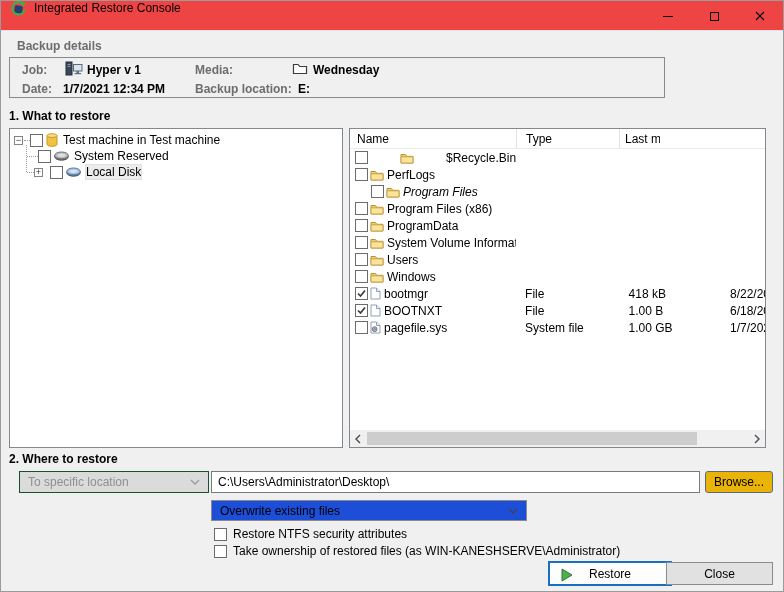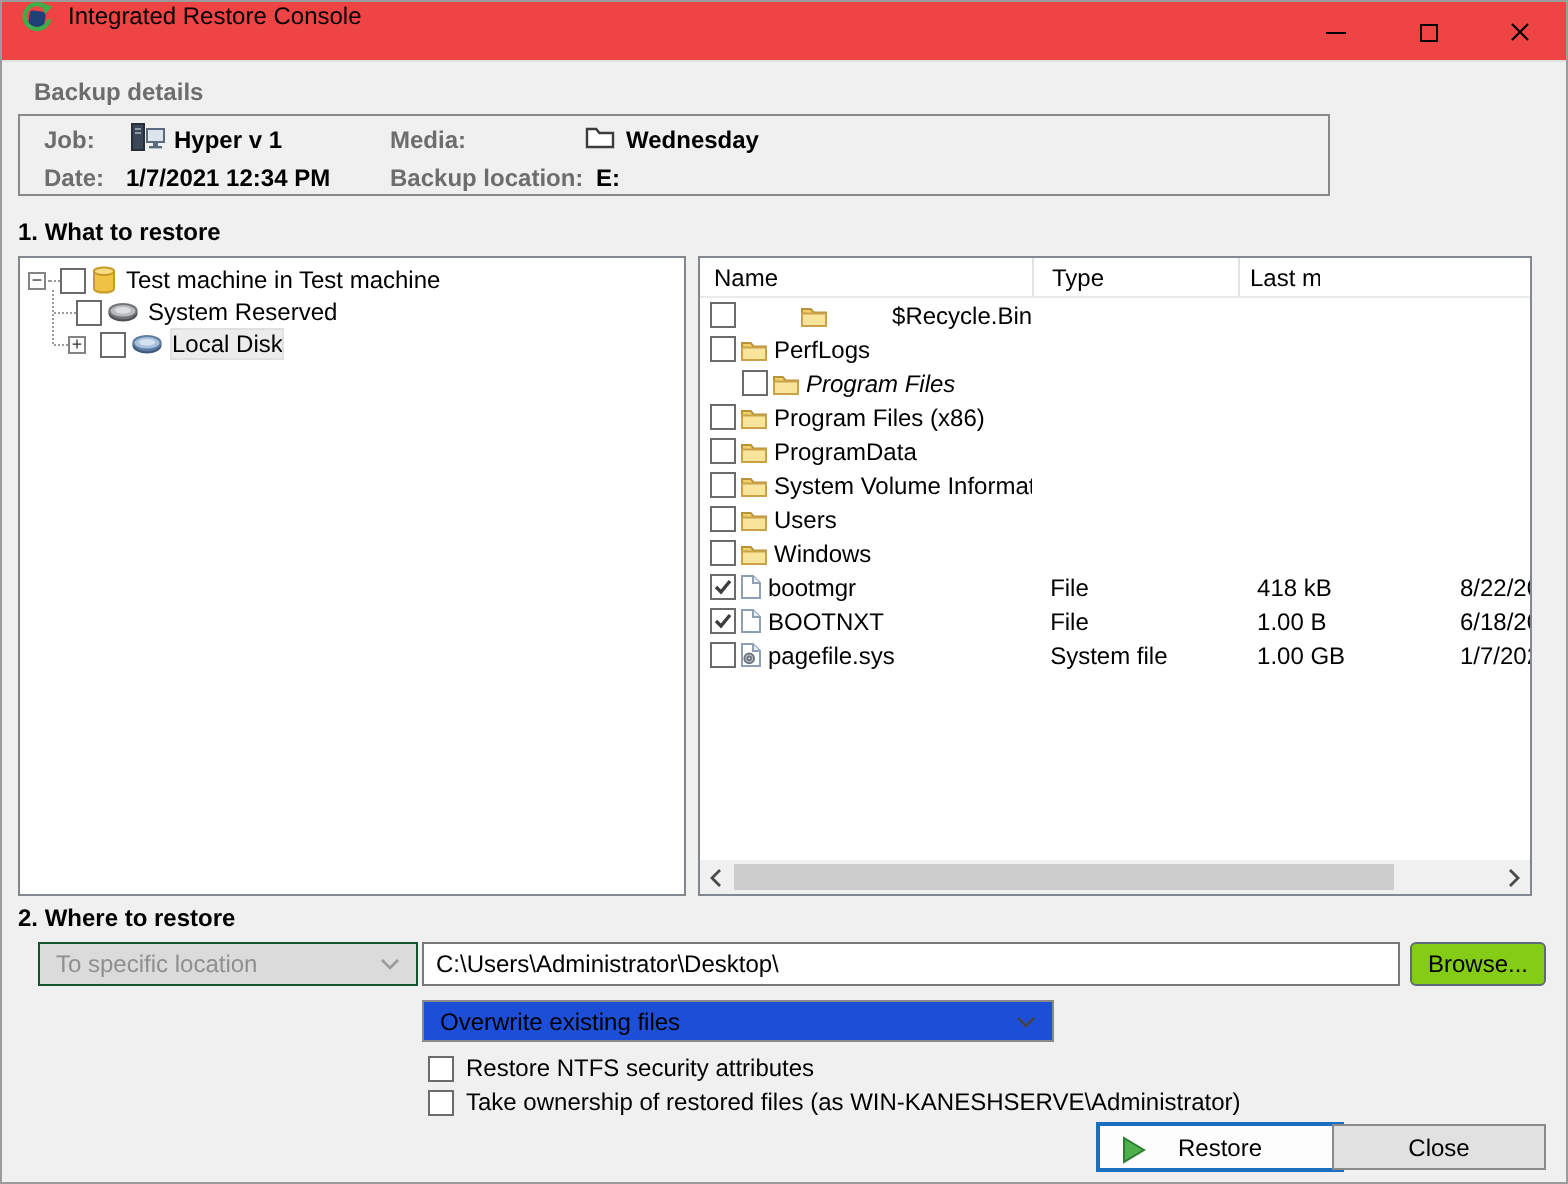--- a/index.html
+++ b/index.html
@@ -75,21 +75,21 @@
   .combo { position:absolute; height:22px; display:flex; align-items:center;
     padding:0 8px; justify-content:space-between; }
   .combo-disabled { left:8px; top:470px; width:190px; background:#dbdbdb;
     border:1px solid #14532d; color:#8f8f8f;margin-left:10px; }
   .combo-overwrite { left:210px; top:499px; width:316px; height:21px; background:#1d4ed8;
     border:1px solid #8a8a8a; color:#000; }
   .path-input { position:absolute; left:210px; top:470px; width:489px; height:22px;
     border:1px solid #7a7a7a; background:#fff; padding:0 6px;
     font-family:"Liberation Sans", sans-serif; font-size:12px; color:#000; }
   .browse-btn { position:absolute; left:704px; top:470px; width:68px; height:22px;
-    background:#84cc16; border:1px solid #5f6a77; border-radius:3px;
+    background:#eab308; border:1px solid #5f6a77; border-radius:3px;
     font-family:"Liberation Sans", sans-serif; font-size:12px; color:#000; cursor:pointer; }
   .chk-row { position:absolute; display:flex; align-items:center; white-space:nowrap; }
   .chk-row .cbx { margin-right:6px; }
   .restore-btn { position:absolute; left:547px; top:560px; width:124px; height:25px;
     background:#fdfdfd; border:2px solid #1a6fc0; display:flex; align-items:center; justify-content:center;
     font-family:"Liberation Sans", sans-serif; font-size:12px; color:#000; cursor:pointer; }
   .restore-btn .play { position:absolute; left:10px; top:5px; display:inline-flex; }
   .close-btn { position:absolute; left:665px; top:561px; width:107px; height:23px;
     background:#e1e1e1; border:1px solid #8a8a8a;
     font-family:"Liberation Sans", sans-serif; font-size:12px; color:#000; cursor:pointer; }

